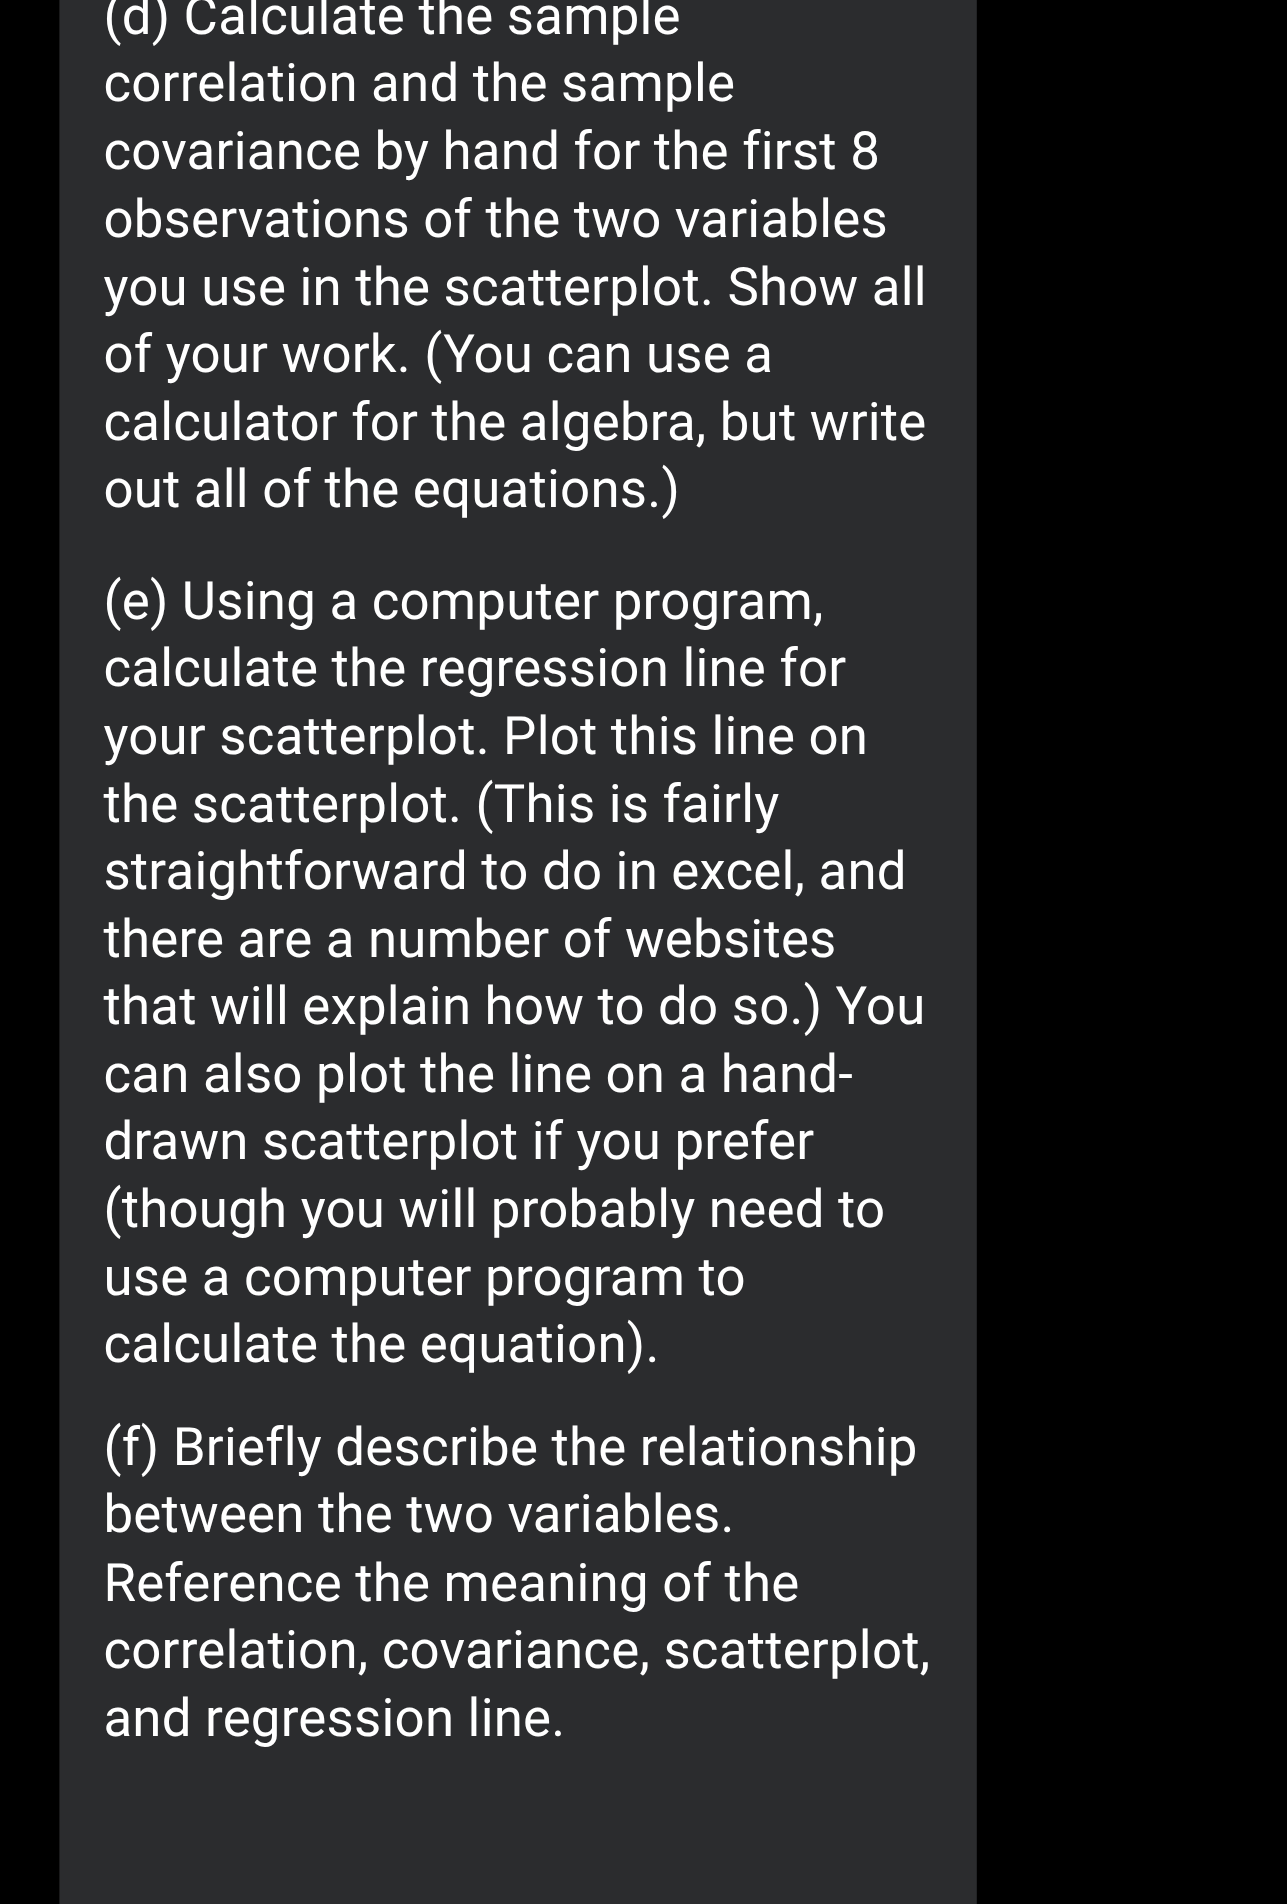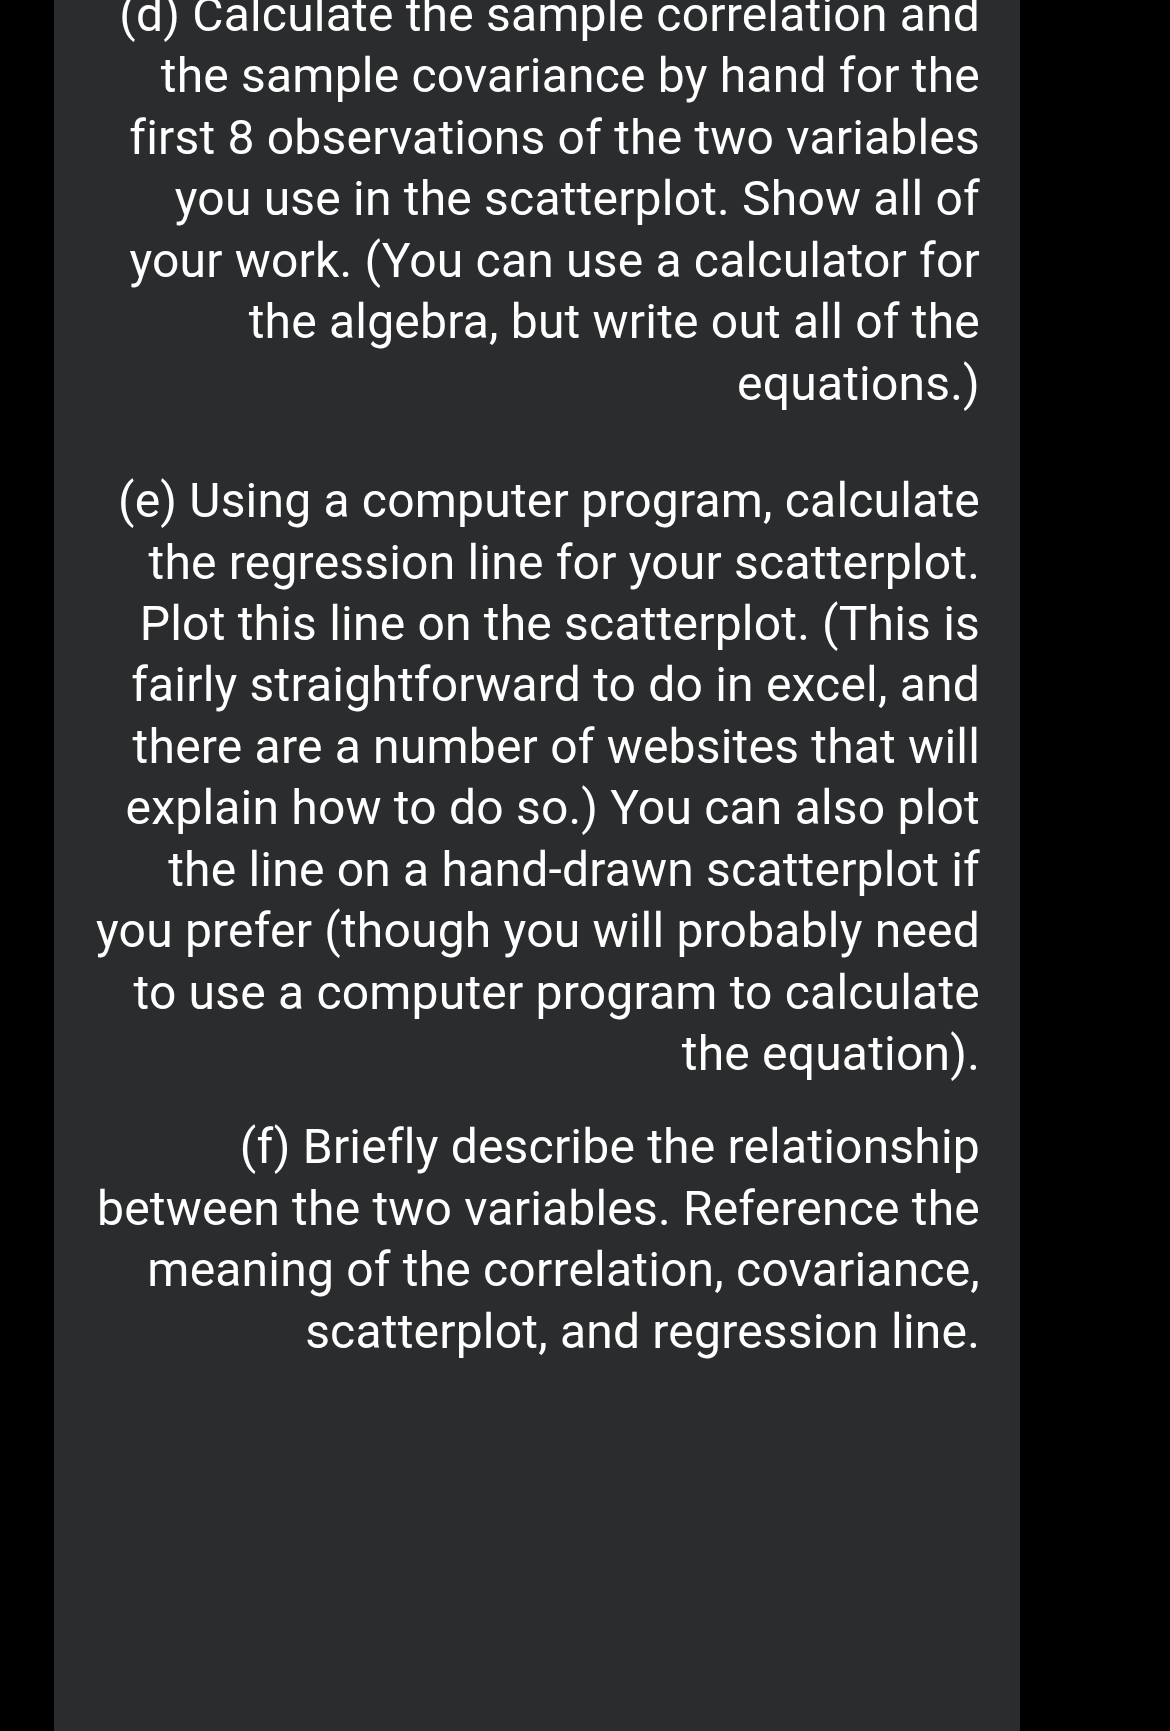--- a/index.html
+++ b/index.html
@@ -8,37 +8,36 @@
     width: 1170px;
     height: 1731px;
     background: #000000;
     overflow: hidden;
     font-family: -apple-system, BlinkMacSystemFont, "Segoe UI", Roboto, Helvetica, Arial, sans-serif;
   }
   .panel {
     position: absolute;
     left: 54px;
     top: 0;
-    width: 966px;
+    width: 834px;
     height: 1731px;
     background: #2b2c2e;
     box-sizing: border-box;
     padding: 0 40px 0 40px;
-    text-align: right;
   }
   .para {
     color: #ffffff;
     font-size: 48px;
     line-height: 1.28;
     font-weight: 400;
     margin: 0;
     letter-spacing: 0.2px;
   }
   .p-d { margin-top: -16px; }
-  .p-e { margin-top: 56px; }
+  .p-e { margin-top: 40px; }
   .p-f { margin-top: 32px; }
 </style>
 </head>
 <body>
 
 <div class="panel">
   <p class="para p-d">(d) Calculate the sample correlation and the sample covariance by hand for the first 8 observations of the two variables you use in the scatterplot. Show all of your work. (You can use a calculator for the algebra, but write out all of the equations.)</p>
   <p class="para p-e">(e) Using a computer program, calculate the regression line for your scatterplot. Plot this line on the scatterplot. (This is fairly straightforward to do in excel, and there are a number of websites that will explain how to do so.) You can also plot the line on a hand-drawn scatterplot if you prefer (though you will probably need to use a computer program to calculate the equation).</p>
   <p class="para p-f">(f) Briefly describe the relationship between the two variables. Reference the meaning of the correlation, covariance, scatterplot, and regression line.</p>
 </div>

